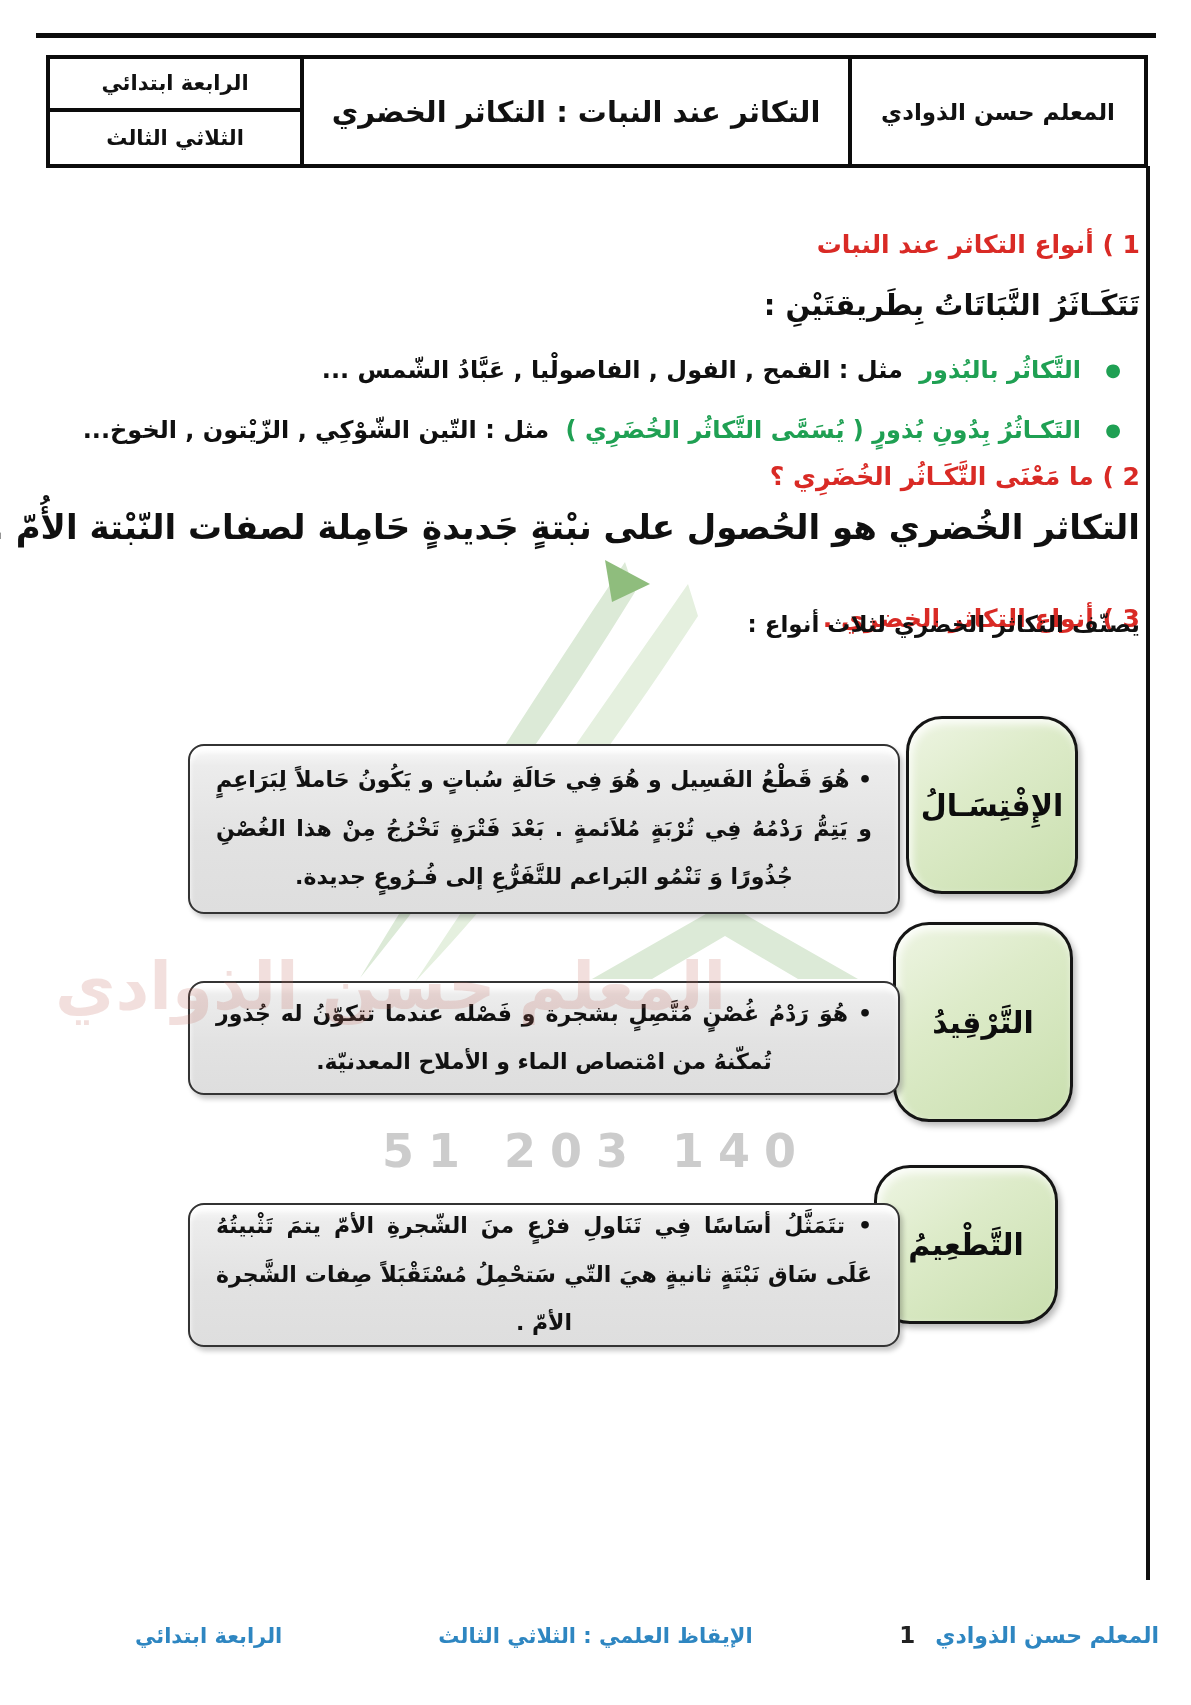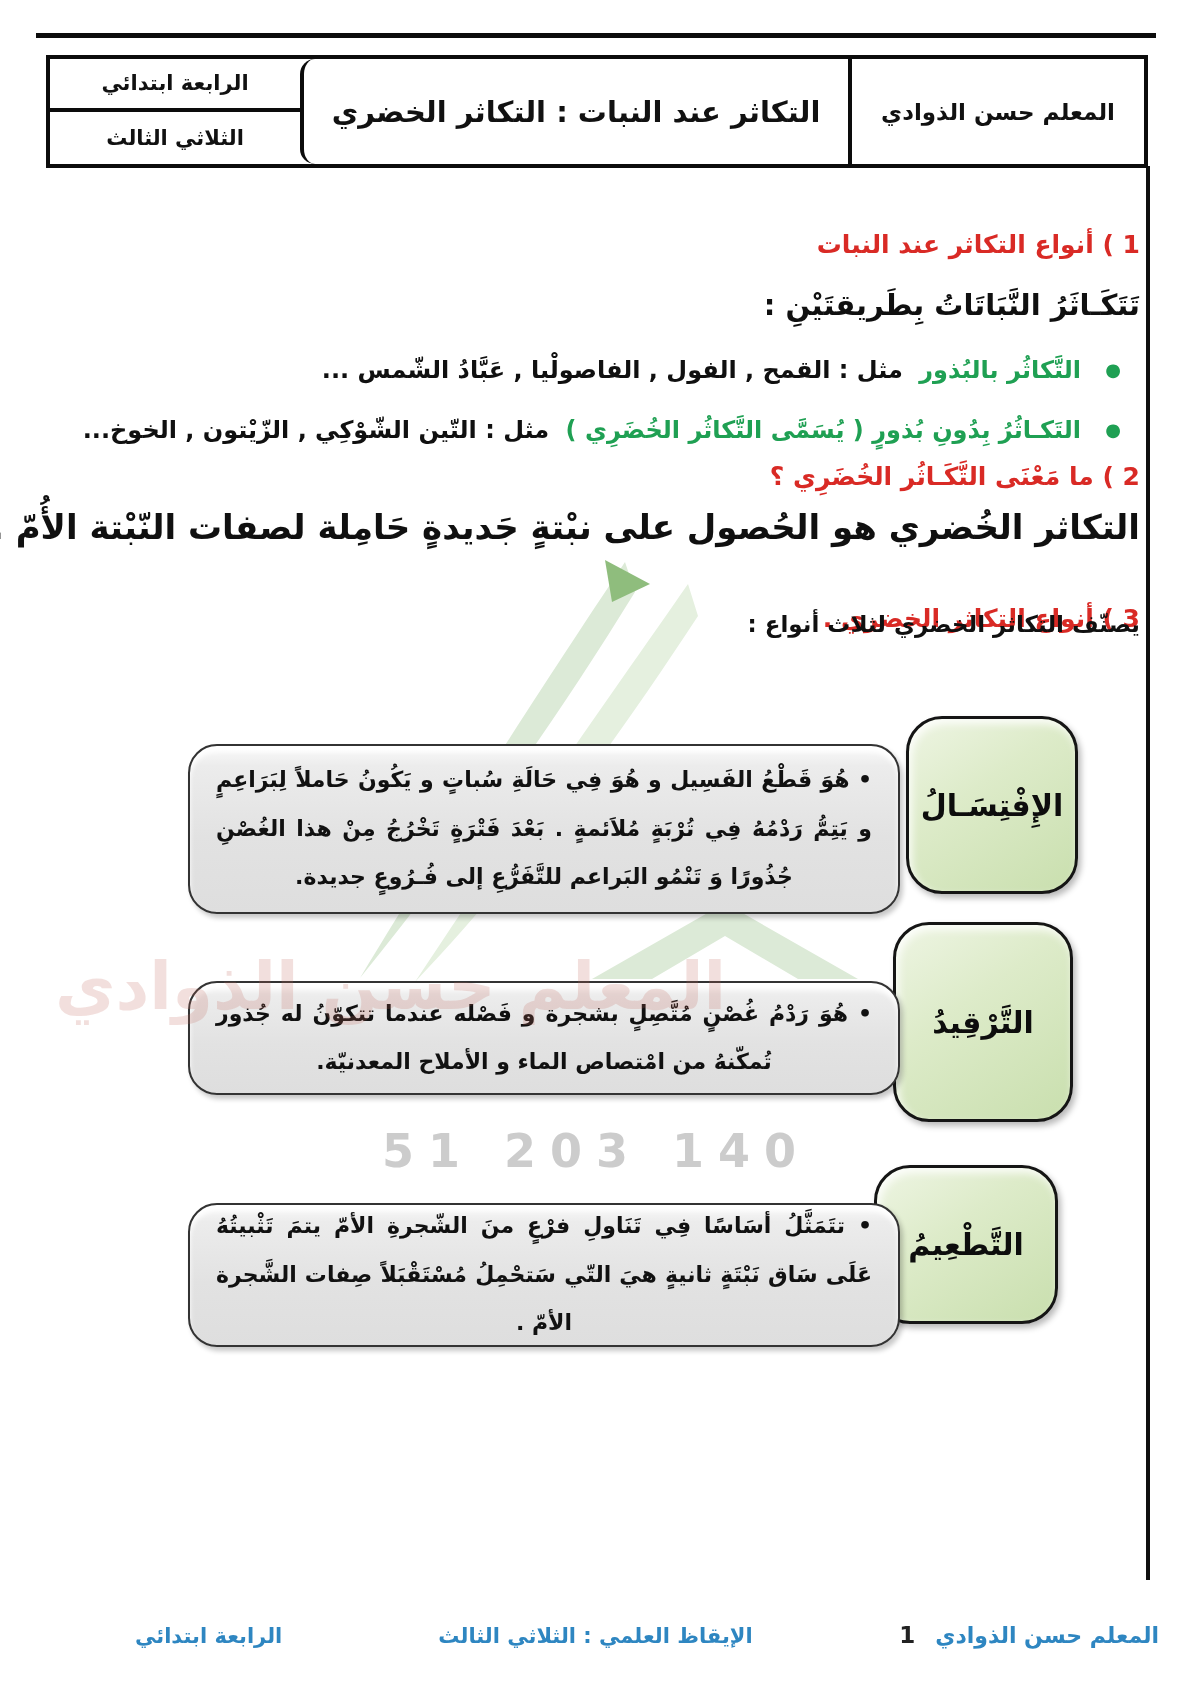--- a/index.html
+++ b/index.html
@@ -13,21 +13,21 @@
   .top-rule { position:absolute; left:36px; top:33px; width:1120px; height:5px; background:#0c0c0c; z-index:2; }
   .right-rule { position:absolute; left:1146px; top:166px; width:4px; height:1414px; background:#101010; z-index:2; }
 
   
   .header-table {
     position:absolute; left:46px; top:55px; width:1102px; height:113px;
     display:flex; direction:rtl; border:4px solid #0c0c0c; background:#fff; z-index:2;
   }
   .hcell { display:flex; align-items:center; justify-content:center; font-weight:bold; color:#111; }
   .hcell-teacher { flex:0 0 296px; border-left:4px solid #0c0c0c; font-size:23px; }
-  .hcell-title { flex:1 1 auto; border-left:4px solid #0c0c0c; font-size:29px;border-radius:15px; }
+  .hcell-title { flex:1 1 auto; border-left:4px solid #0c0c0c; font-size:29px; }
   .hcell-grade { flex:0 0 250px; flex-direction:column; align-items:stretch; }
   .grade-row { height:50%; display:flex; align-items:center; justify-content:center; font-size:21px; font-weight:bold; }
   .grade-row:first-child { border-bottom:4px solid #0c0c0c; }
 
   
   .line { position:absolute; right:51px; z-index:2; font-weight:bold; color:#101010; white-space:nowrap; }
   .red { color:#d92a25; }
   .green-t { color:#1fa053; }
   .h-red { font-size:25px; }
   .intro { top:288px; font-size:29px; }
@@ -62,21 +62,21 @@
     box-shadow: inset 3px 5px 8px rgba(255,255,255,0.85), 3px 4px 6px rgba(0,0,0,0.28);
     display:flex; align-items:center; justify-content:center;
   }
   .label-box .lbl { font-size:30px; font-weight:bold; color:#0d0d0d; }
   .gbox1 { left:906px; top:716px; width:172px; height:178px; }
   .gbox2 { left:893px; top:922px; width:180px; height:200px; }
   .gbox3 { left:874px; top:1165px; width:184px; height:159px; }
 
   .text-box {
     position:absolute; left:188px; width:712px; z-index:2;
-    border:2.5px solid #333; border-radius:29px;
+    border:2.5px solid #333; border-radius:16px;
     background:linear-gradient(180deg, #fafafa 0%, #ececec 12%, #e2e2e2 55%, #dedede 100%);
     box-shadow: inset 0 6px 5px rgba(255,255,255,0.95), 3px 4px 5px rgba(0,0,0,0.22);
     display:flex; align-items:center;
   }
   .tbox1 { top:744px; height:170px; }
   .tbox2 { top:981px; height:114px; }
   .tbox3 { top:1203px; height:144px; }
   .text-box .txt {
     width:100%; padding:8px 26px; font-size:22px; font-weight:bold; color:#111;
     line-height:2.2; text-align:justify; text-align-last:center; direction:rtl;

